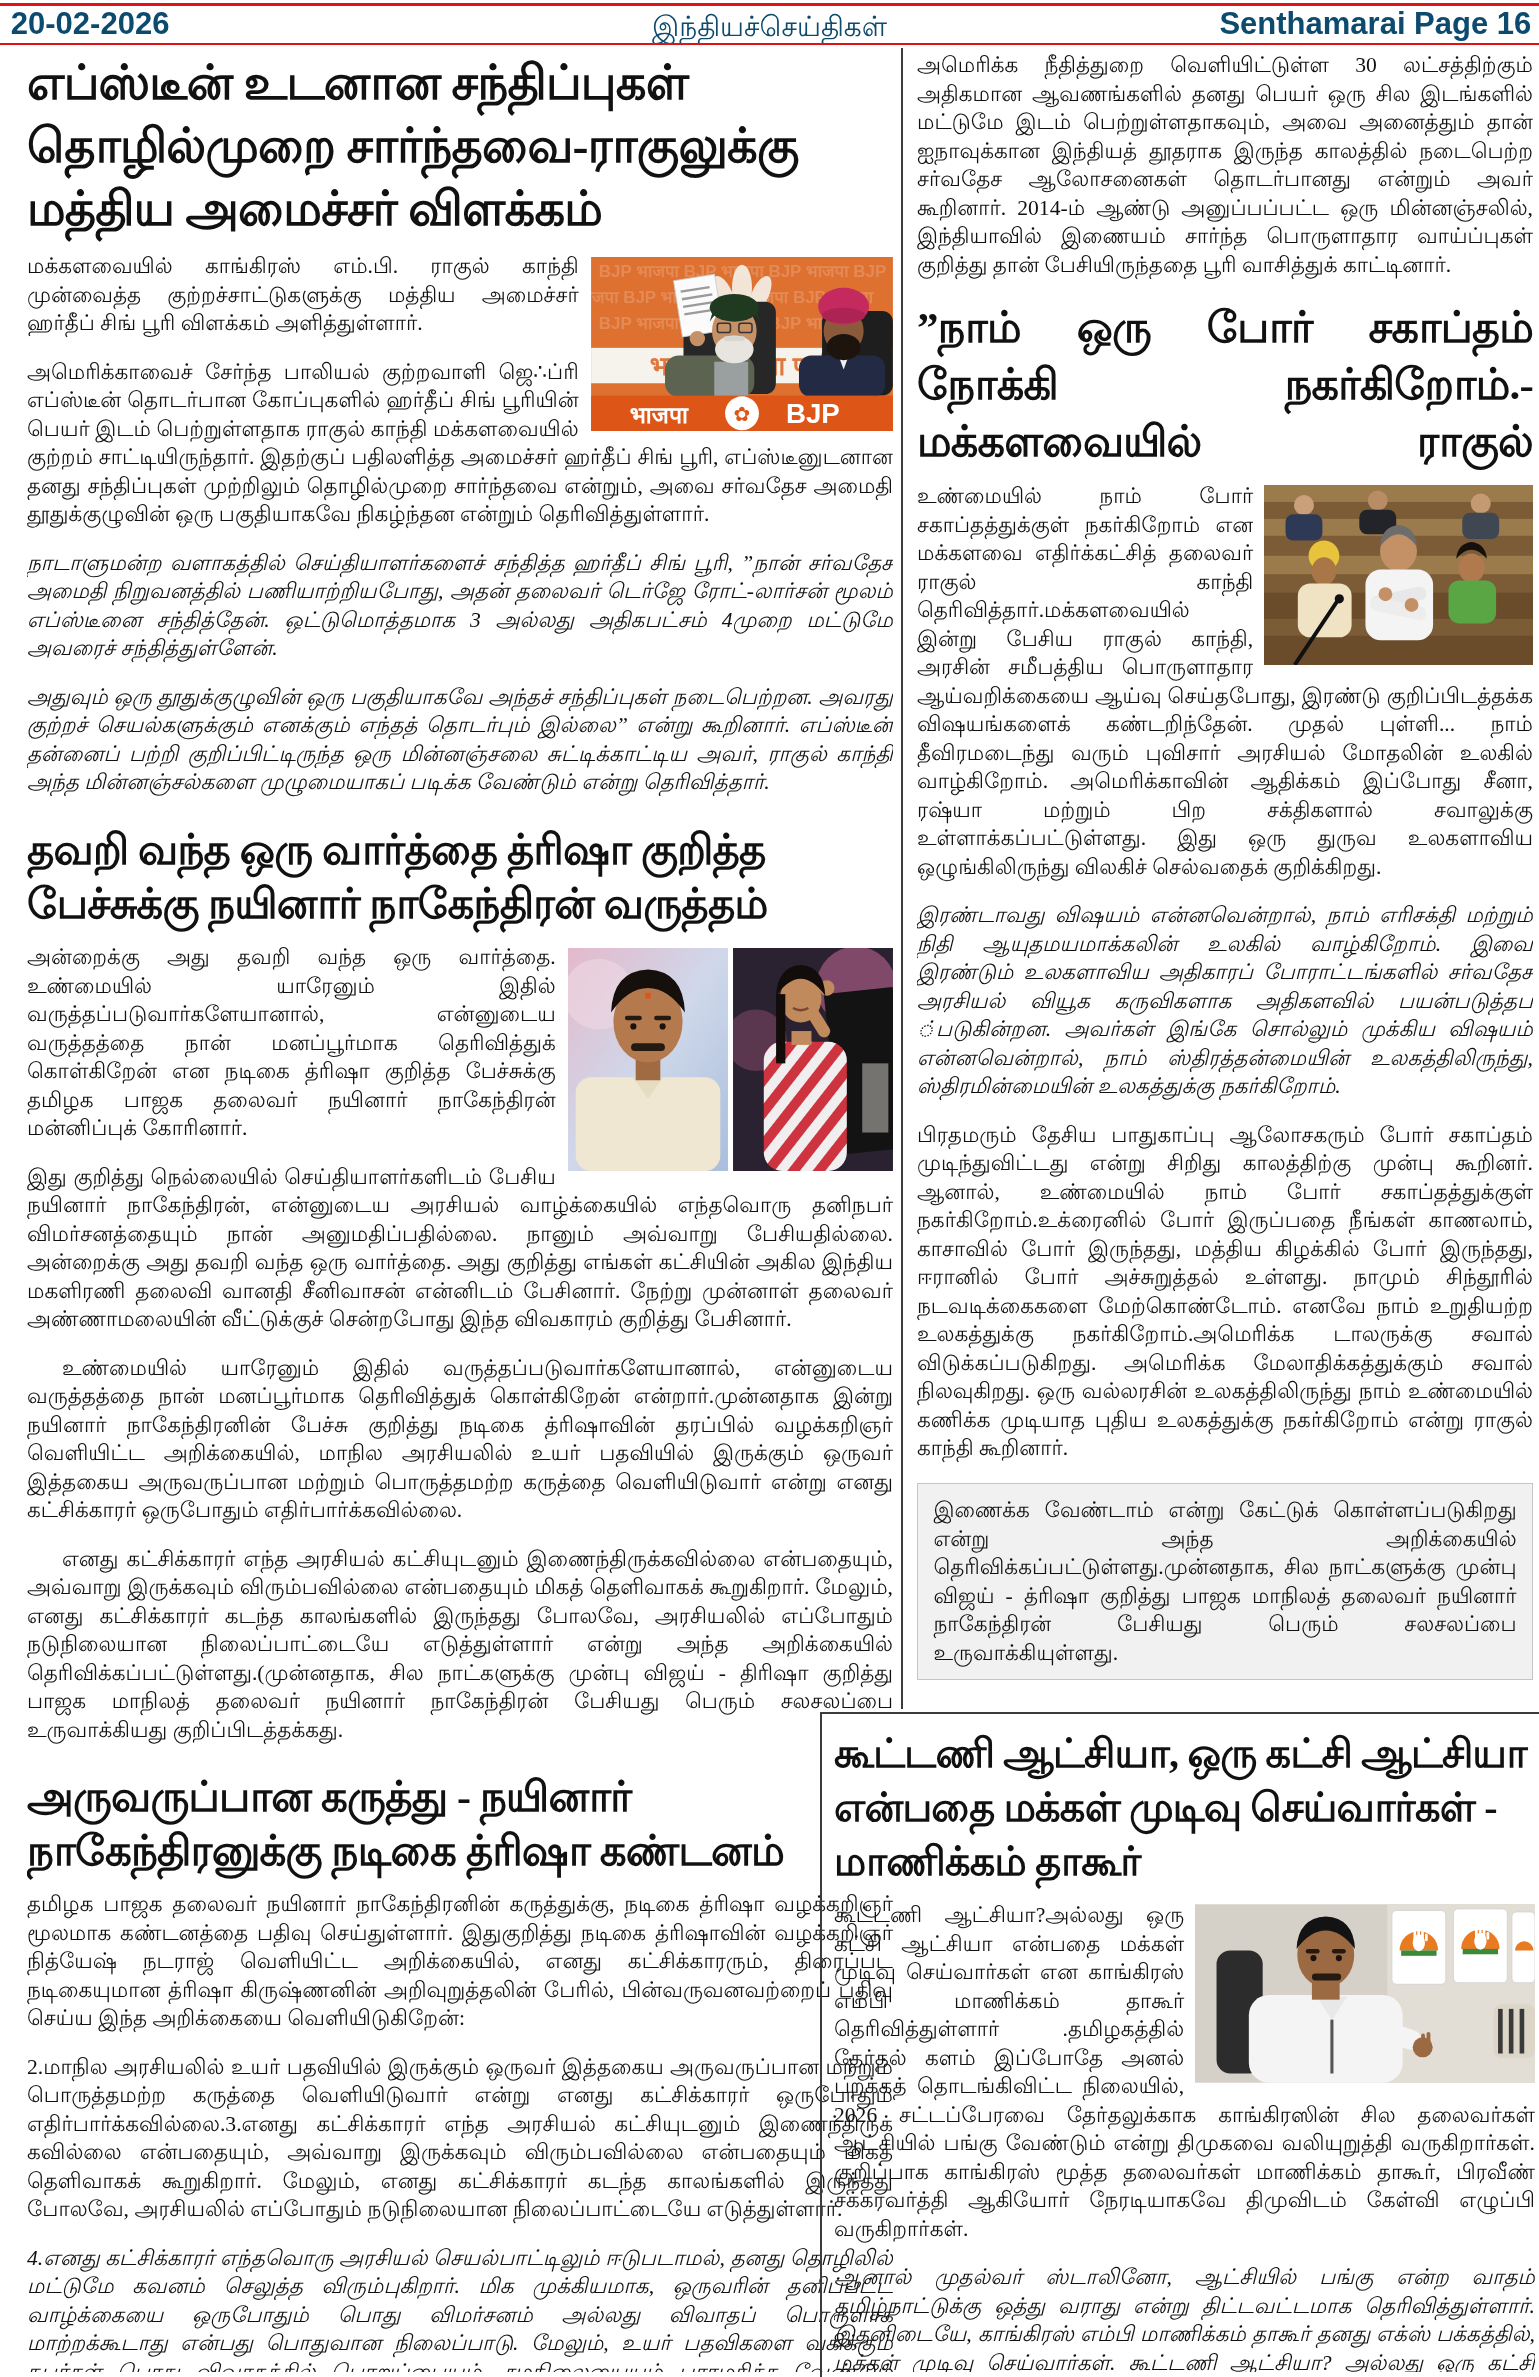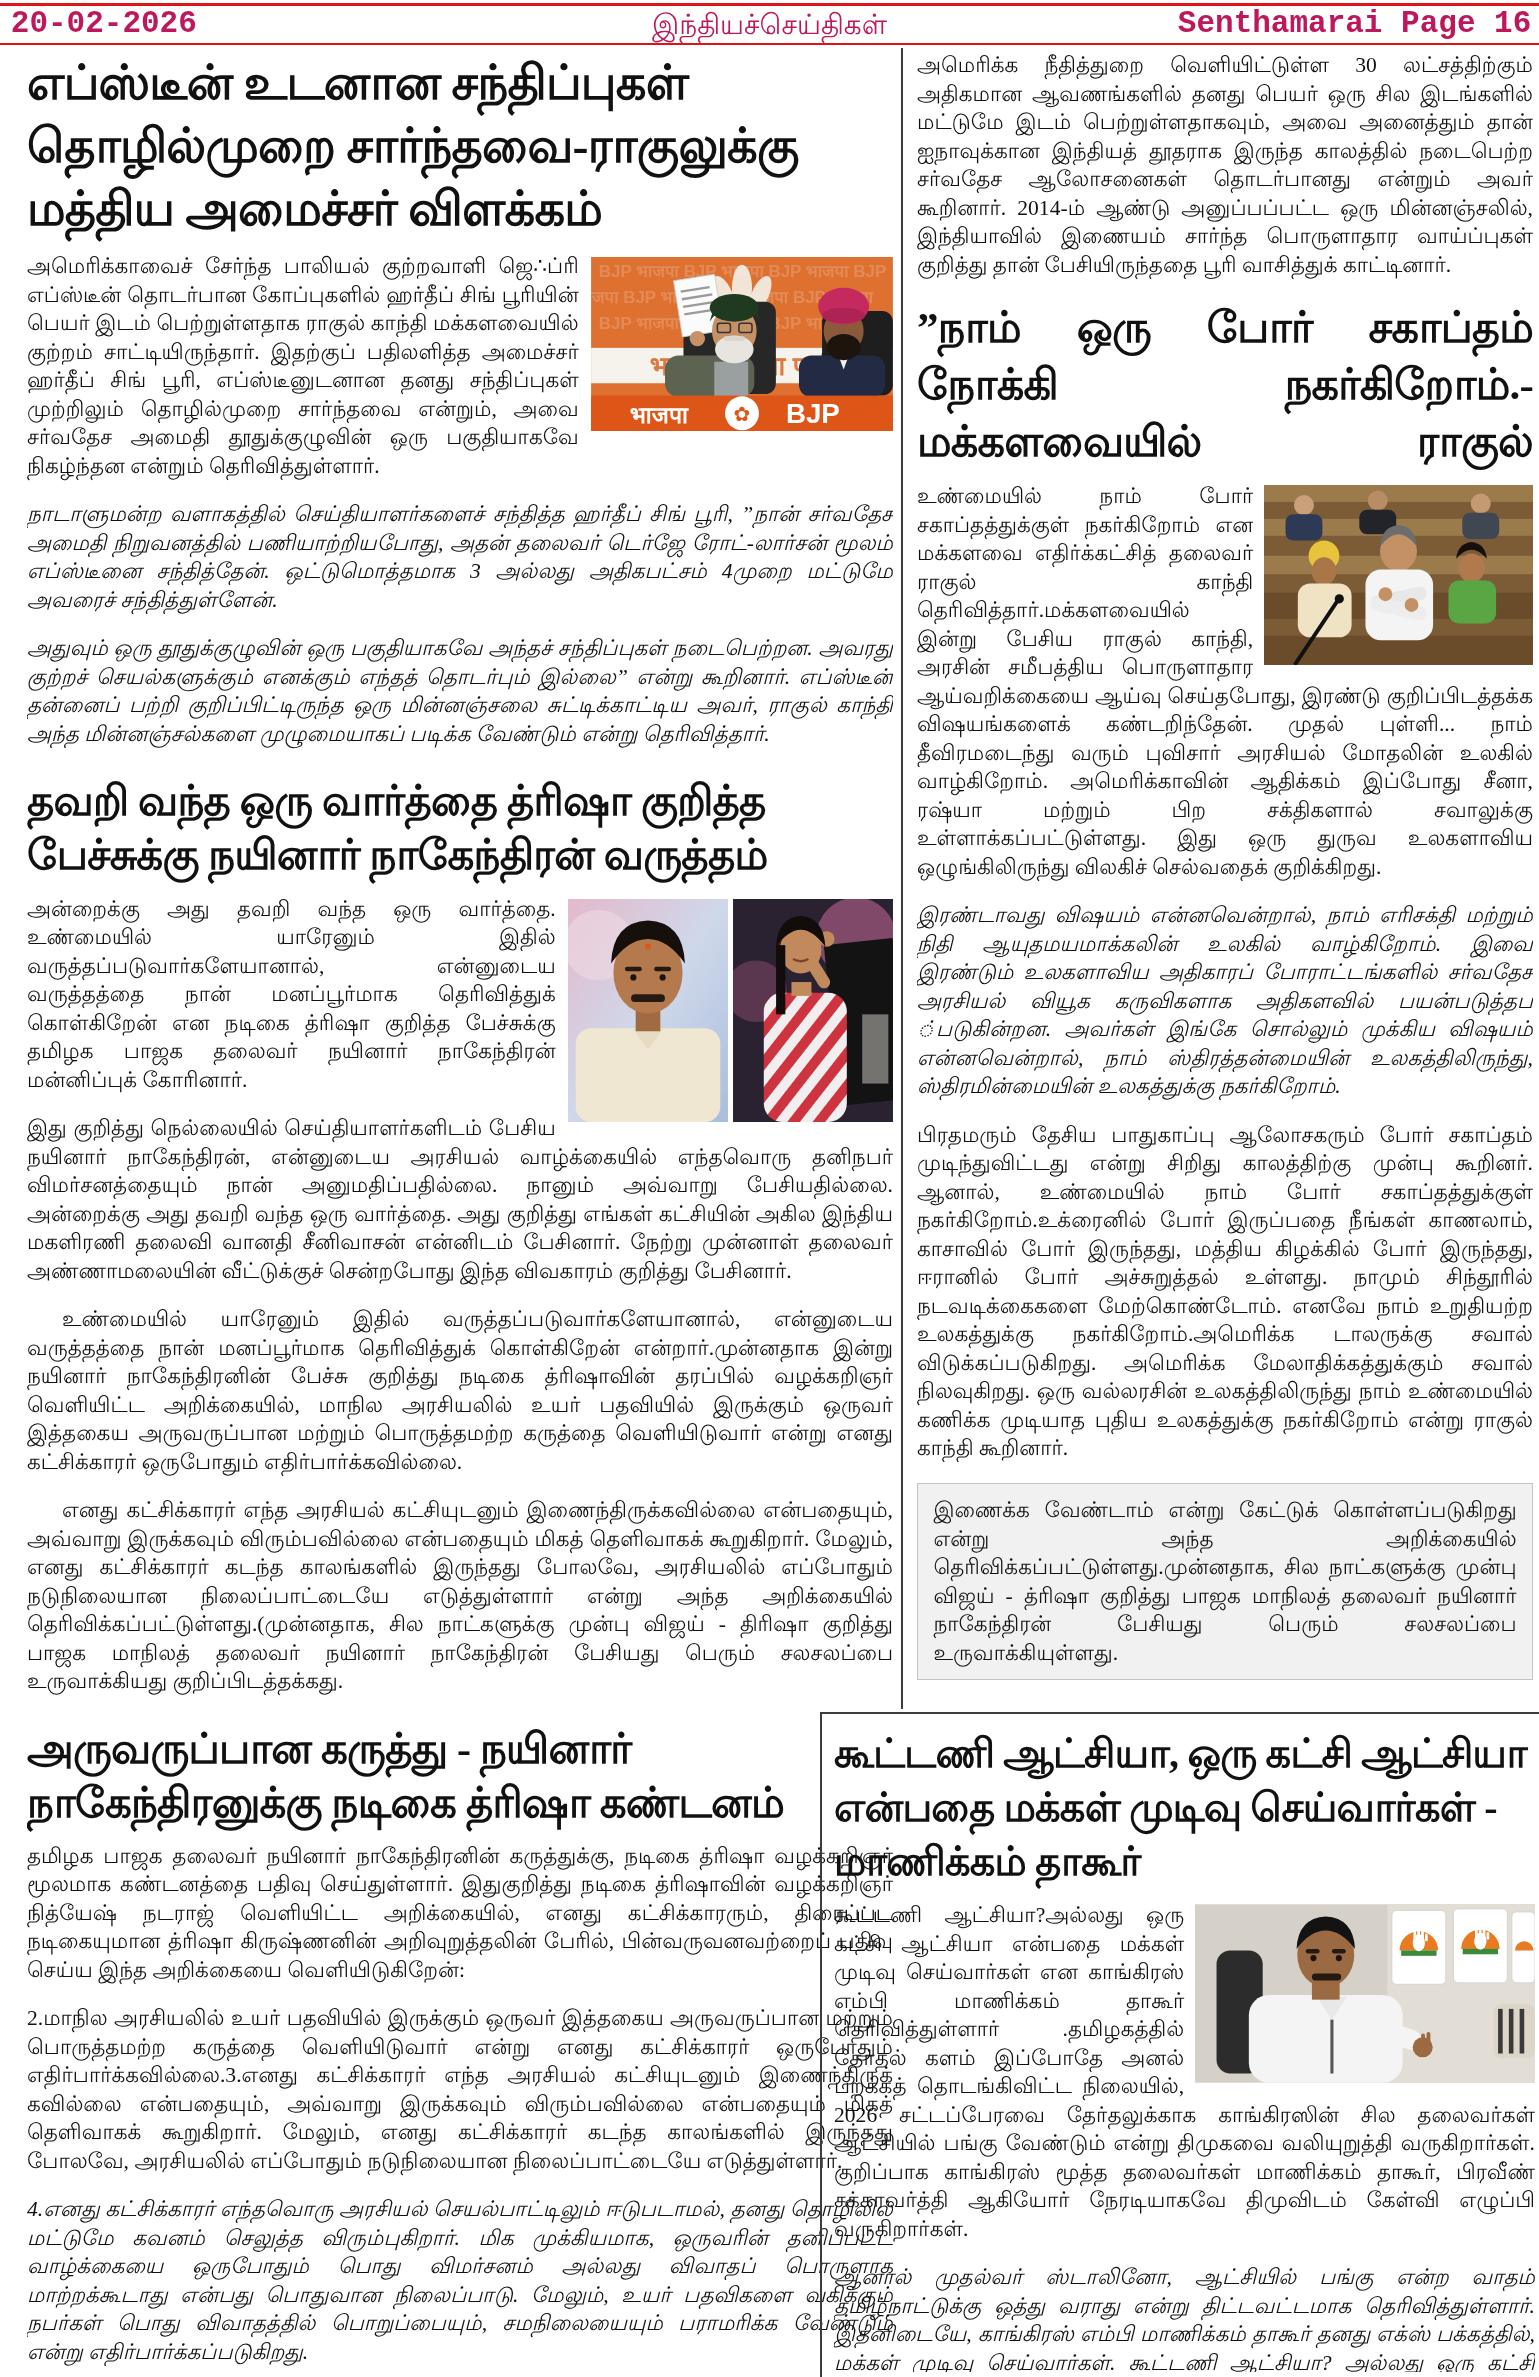--- a/index.html
+++ b/index.html
@@ -3,22 +3,22 @@
 <meta charset="utf-8">
 <style>
   html,body{margin:0;padding:0;background:#888;}
   #page{position:relative;width:1539px;height:2377px;background:#ffffff;overflow:hidden;
         font-family:"Liberation Serif","DejaVu Serif",serif;color:#111;}
   
   #hdr{position:absolute;left:0;top:0;width:1539px;height:46px;}
   .rule-red{position:absolute;left:0;width:1539px;background:#e01317;}
   #hdr .r1{top:3.1px;height:3.1px;}
   #hdr .r2{top:43px;height:2.3px;}
-  .hdr-txt{position:absolute;top:6.2px;font-family:Liberation Mono, monospace;
-           font-weight:bold;font-size:31px;line-height:35px;color:#be185d;white-space:nowrap;}
+  .hdr-txt{position:absolute;top:6.2px;font-family:Liberation Sans, sans-serif;
+           font-weight:bold;font-size:31px;line-height:35px;color:#0c4a6e;white-space:nowrap;}
   #hdr-date{left:10.8px;}
   #hdr-section{left:50%;transform:translateX(-50%);font-weight:normal;font-size:28px;top:8.5px;}
   #hdr-right{right:7.7px;}
   
   #col-left{position:absolute;left:27px;top:51px;width:866px;height:2321px;overflow:hidden;}
   #col-right{position:absolute;left:917px;top:51px;width:616px;height:1656px;overflow:hidden;}
   #sec-br{position:absolute;left:834px;top:1724px;width:701px;height:648px;overflow:hidden;}
   #div-v1{position:absolute;left:901px;top:48px;width:1.5px;height:1661px;background:#3c3c3c;}
   #div-v2{position:absolute;left:820px;top:1713px;width:1.5px;height:664px;background:#3c3c3c;}
   #rule-hb{position:absolute;left:820px;top:1712px;width:719px;height:2.3px;background:#3c3c3c;}
@@ -115,20 +115,21 @@
               <ellipse cx="328" cy="76" rx="28" ry="10" fill="#ad2354"></ellipse>
             </g>
 
             <rect y="180" width="392" height="46" fill="#dd5617"></rect>
             <text x="88" y="215" text-anchor="middle" font-family="Liberation Sans,sans-serif" font-weight="bold" font-size="30" fill="#ffffff">भाजपा</text>
             <circle cx="196" cy="203" r="22" fill="#ffffff"></circle>
             <text x="196" y="213" text-anchor="middle" font-size="26" fill="#dd5617">✿</text>
             <text x="288" y="216" text-anchor="middle" font-family="Liberation Sans,sans-serif" font-weight="bold" font-size="36" fill="#ffffff">BJP</text>
           </svg>
         </figure>
+        <p class="body">மக்களவையில் காங்கிரஸ் எம்.பி. ராகுல் காந்தி முன்வைத்த குற்றச்சாட்டுகளுக்கு மத்திய அமைச்சர் ஹர்தீப் சிங் பூரி விளக்கம் அளித்துள்ளார்.</p>
         <p class="body">அமெரிக்காவைச் சேர்ந்த பாலியல் குற்றவாளி ஜெ∴ப்ரி எப்ஸ்டீன் தொடர்பான கோப்புகளில் ஹர்தீப் சிங் பூரியின் பெயர் இடம் பெற்றுள்ளதாக ராகுல் காந்தி மக்களவையில் குற்றம் சாட்டியிருந்தார். இதற்குப் பதிலளித்த அமைச்சர் ஹர்தீப் சிங் பூரி, எப்ஸ்டீனுடனான தனது சந்திப்புகள் முற்றிலும் தொழில்முறை சார்ந்தவை என்றும், அவை சர்வதேச அமைதி தூதுக்குழுவின் ஒரு பகுதியாகவே நிகழ்ந்தன என்றும் தெரிவித்துள்ளார்.</p>
         <p class="body gap">நாடாளுமன்ற வளாகத்தில் செய்தியாளர்களைச் சந்தித்த ஹர்தீப் சிங் பூரி, ”நான் சர்வதேச அமைதி நிறுவனத்தில் பணியாற்றியபோது, அதன் தலைவர் டெர்ஜே ரோட்-லார்சன் மூலம் எப்ஸ்டீனை சந்தித்தேன். ஒட்டுமொத்தமாக 3 அல்லது அதிகபட்சம் 4முறை மட்டுமே அவரைச் சந்தித்துள்ளேன்.</p>
         <p class="body gap">அதுவும் ஒரு தூதுக்குழுவின் ஒரு பகுதியாகவே அந்தச் சந்திப்புகள் நடைபெற்றன. அவரது குற்றச் செயல்களுக்கும் எனக்கும் எந்தத் தொடர்பும் இல்லை” என்று கூறினார். எப்ஸ்டீன் தன்னைப் பற்றி குறிப்பிட்டிருந்த ஒரு மின்னஞ்சலை சுட்டிக்காட்டிய அவர், ராகுல் காந்தி அந்த மின்னஞ்சல்களை முழுமையாகப் படிக்க வேண்டும் என்று தெரிவித்தார்.</p>
       </div>
     </article>
 
     <article>
       <h2 class="hl hl-lg">தவறி வந்த ஒரு வார்த்தை த்ரிஷா குறித்த பேச்சுக்கு நயினார் நாகேந்திரன் வருத்தம்</h2>
       <div class="body">
         <div class="ph2wrap">

